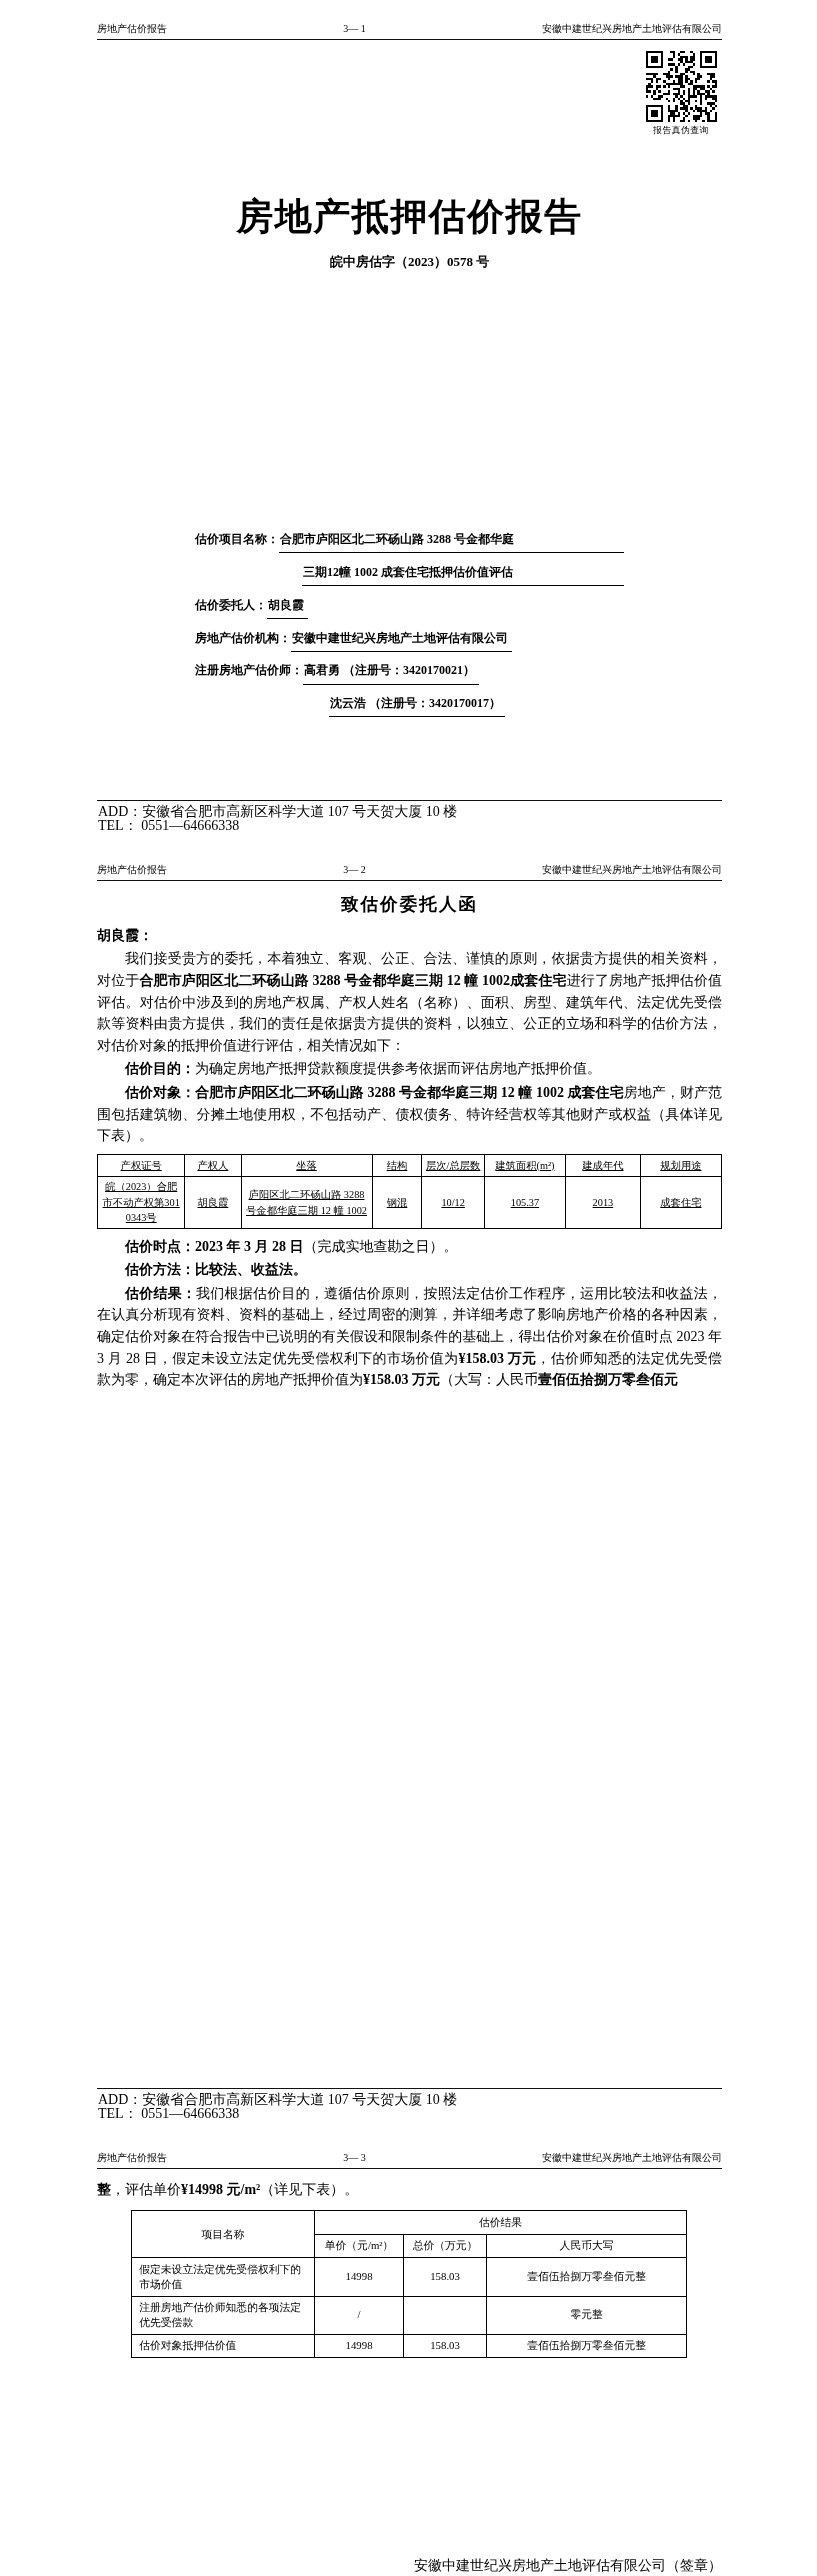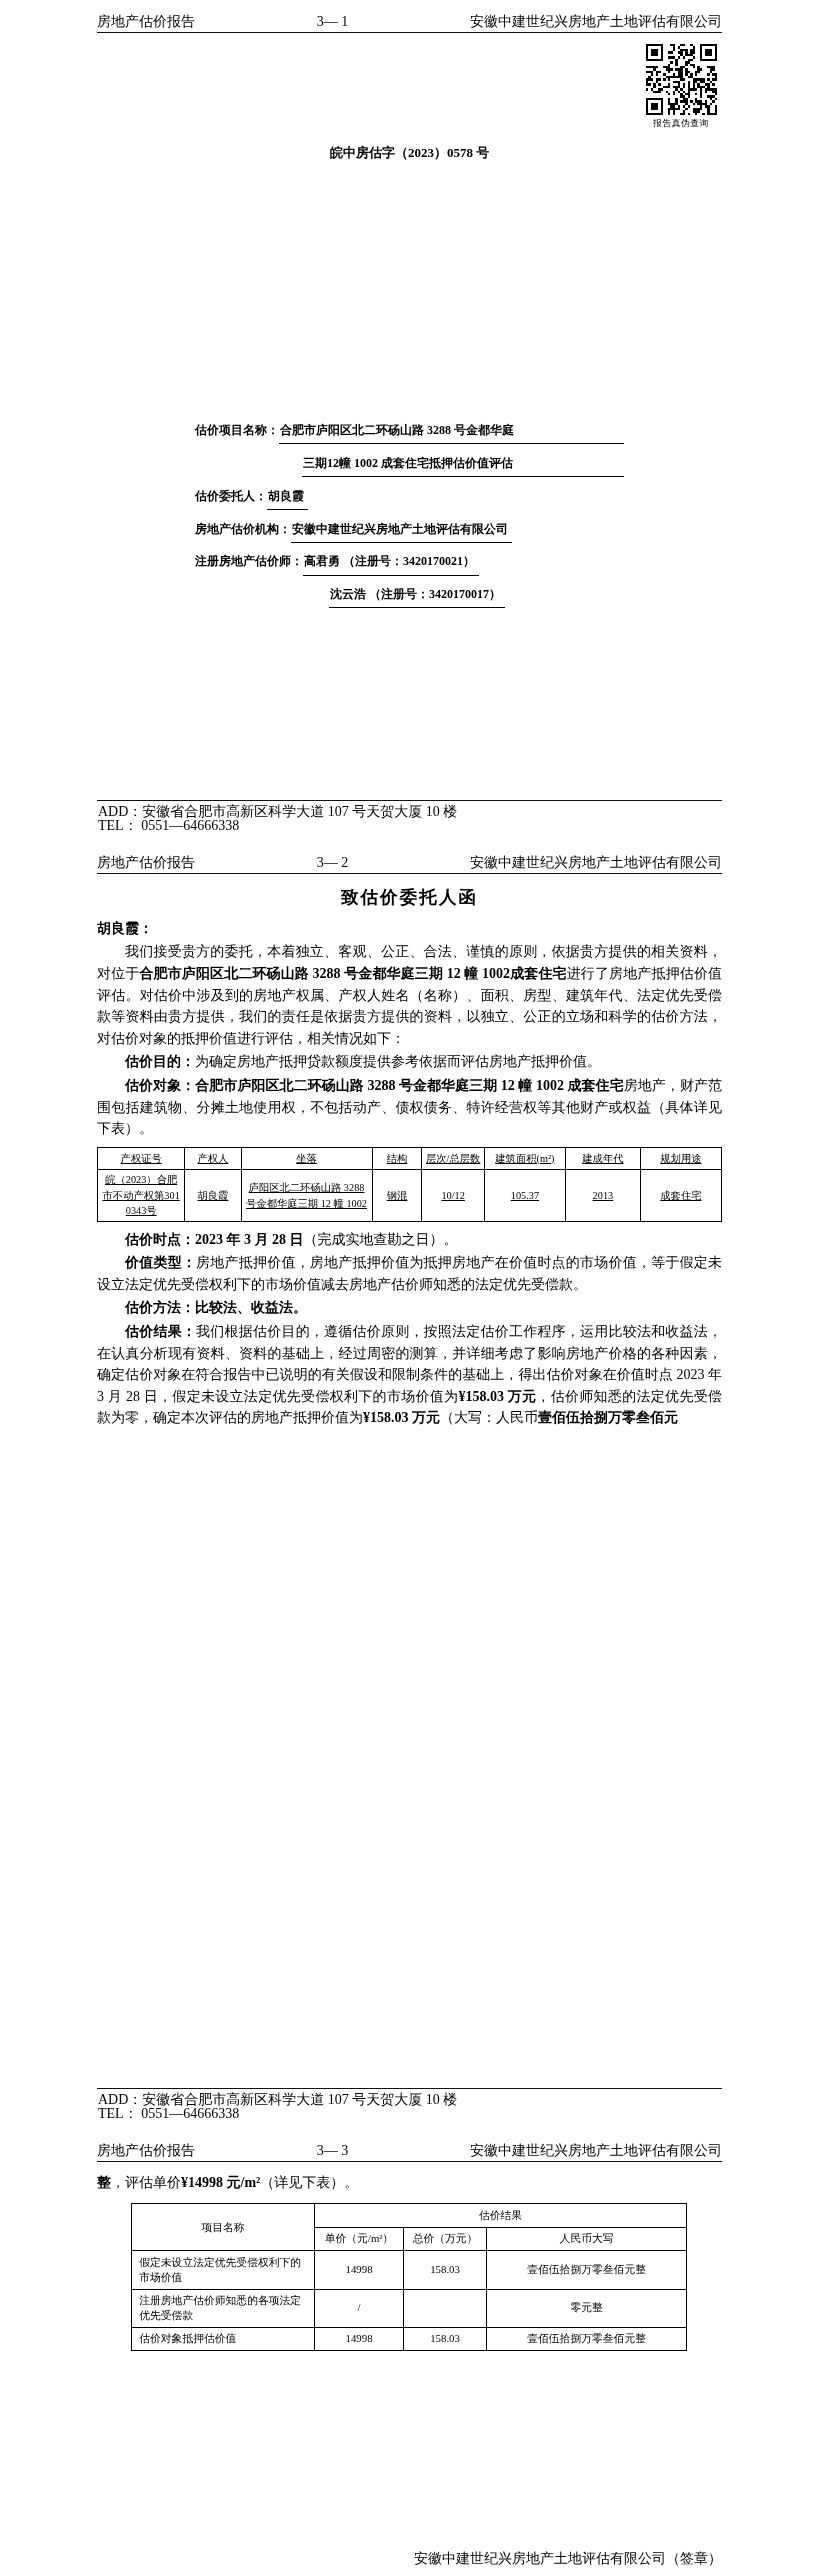--- a/index.html
+++ b/index.html
@@ -17,23 +17,23 @@
     width:818px;
     overflow:hidden;
   }
   .page-1 { height:841px; }
   .page-2 { height:1288px; }
   .page-3 { height:1171px; }
 
   
   .page-header {
     display:flex; justify-content:space-between; align-items:flex-end;
-    padding-top:16px; padding-bottom:3.6px;
+    padding-top:23px; padding-bottom:3.6px;
     border-bottom:1px solid #111;
-    font-size:14px; line-height:12.4px;
+    font-size:10px; line-height:12.4px;
   }
   .page-footer {
     margin-top:auto;
     border-top:1px solid #111;
     padding:3.6px 1px 7.2px 1px;
     font-size:14px; line-height:14.4px;
   }
 
   
   .qr-block { align-self:flex-end; margin-top:11.3px; width:82px; text-align:center; }
@@ -407,20 +407,21 @@
             <rect x="23" y="28" width="1" height="1"></rect>
             <rect x="25" y="28" width="1" height="1"></rect>
             <rect x="26" y="28" width="1" height="1"></rect>
             <rect x="27" y="28" width="1" height="1"></rect>
             <rect x="28" y="28" width="1" height="1"></rect>
           </g>
       </svg>
       <div class="qr-caption">报告真伪查询</div>
     </div>
 
+    <h1 class="report-title">房地产抵押估价报告</h1>
     <div class="report-no">皖中房估字（2023）0578 号</div>
 
     <div class="cover-fields">
       <div class="field-row">
         <b class="f-label">估价项目名称：</b>
         <span class="f-value f-fill">合肥市庐阳区北二环砀山路 3288 号金都华庭</span>
       </div>
       <div class="field-row">
         <span class="f-value f-fill indent-project">三期12幢 1002 成套住宅抵押估价值评估</span>
       </div>
@@ -490,21 +491,20 @@
         <td>钢混</td>
         <td>10/12</td>
         <td>105.37</td>
         <td>2013</td>
         <td>成套住宅</td>
       </tr>
     </tbody>
       </table>
 
     <p class="para"><b>估价时点：</b><b>2023 年 3 月 28 日</b><span>（完成实地查勘之日）。</span></p>
-    <p class="para"><b>价值类型：</b><span>房地产抵押价值，房地产抵押价值为抵押房地产在价值时点的市场价值，等于假定未设立法定优先受偿权利下的市场价值减去房地产估价师知悉的法定优先受偿款。</span></p>
     <p class="para"><b>估价方法：</b><b>比较法、收益法。</b></p>
     <p class="para"><b>估价结果：</b><span>我们根据估价目的，遵循估价原则，按照法定估价工作程序，运用比较法和收益法，在认真分析现有资料、资料的基础上，经过周密的测算，并详细考虑了影响房地产价格的各种因素，确定估价对象在符合报告中已说明的有关假设和限制条件的基础上，得出估价对象在价值时点 2023 年 3 月 28 日，假定未设立法定优先受偿权利下的市场价值为</span><b>¥158.03 万元</b><span>，估价师知悉的法定优先受偿款为零，确定本次评估的房地产抵押价值为</span><b>¥158.03 万元</b><span>（大写：人民币</span><b>壹佰伍拾捌万零叁佰元</b></p>
 
     <div class="page-footer">
       <div>ADD：安徽省合肥市高新区科学大道 107 号天贺大厦 10 楼</div>
       <div>TEL： 0551—64666338</div>
     </div>
   </div>
 
   <div class="page page-3">

